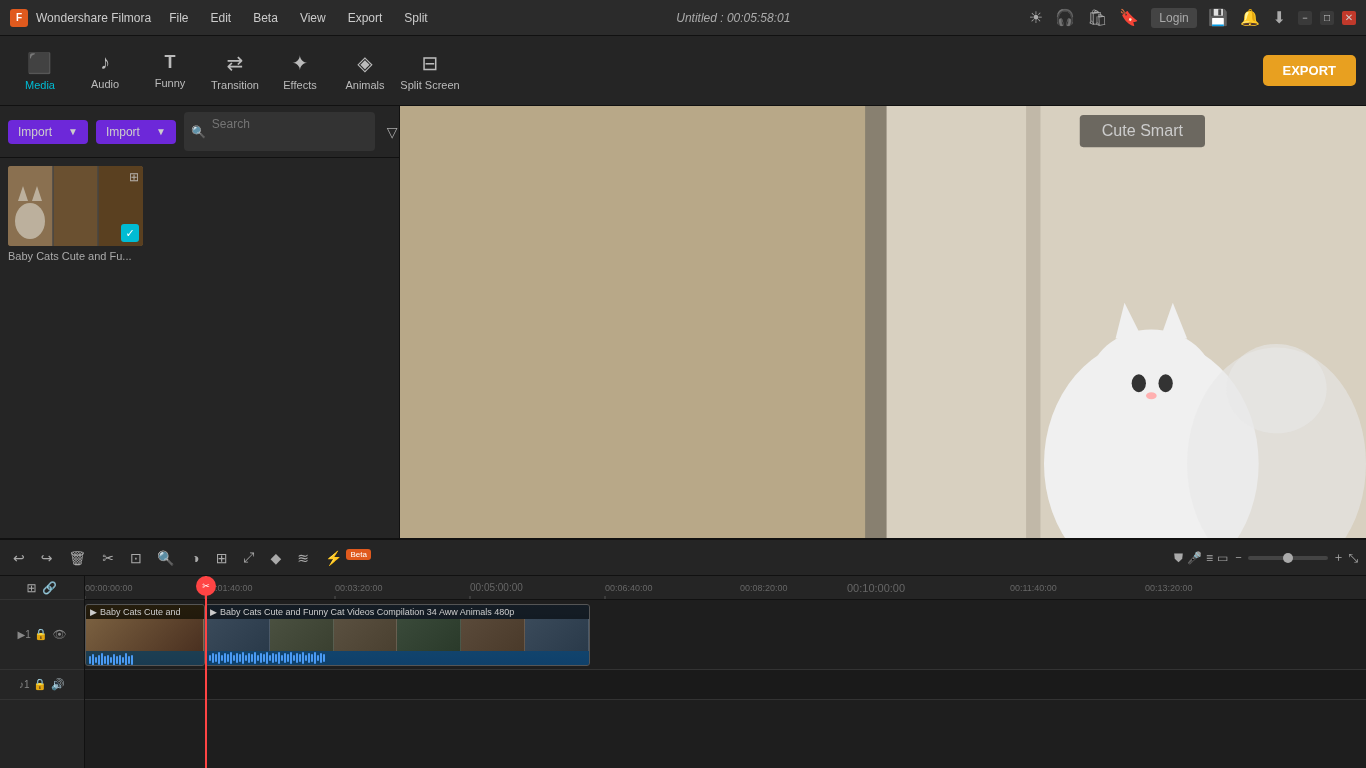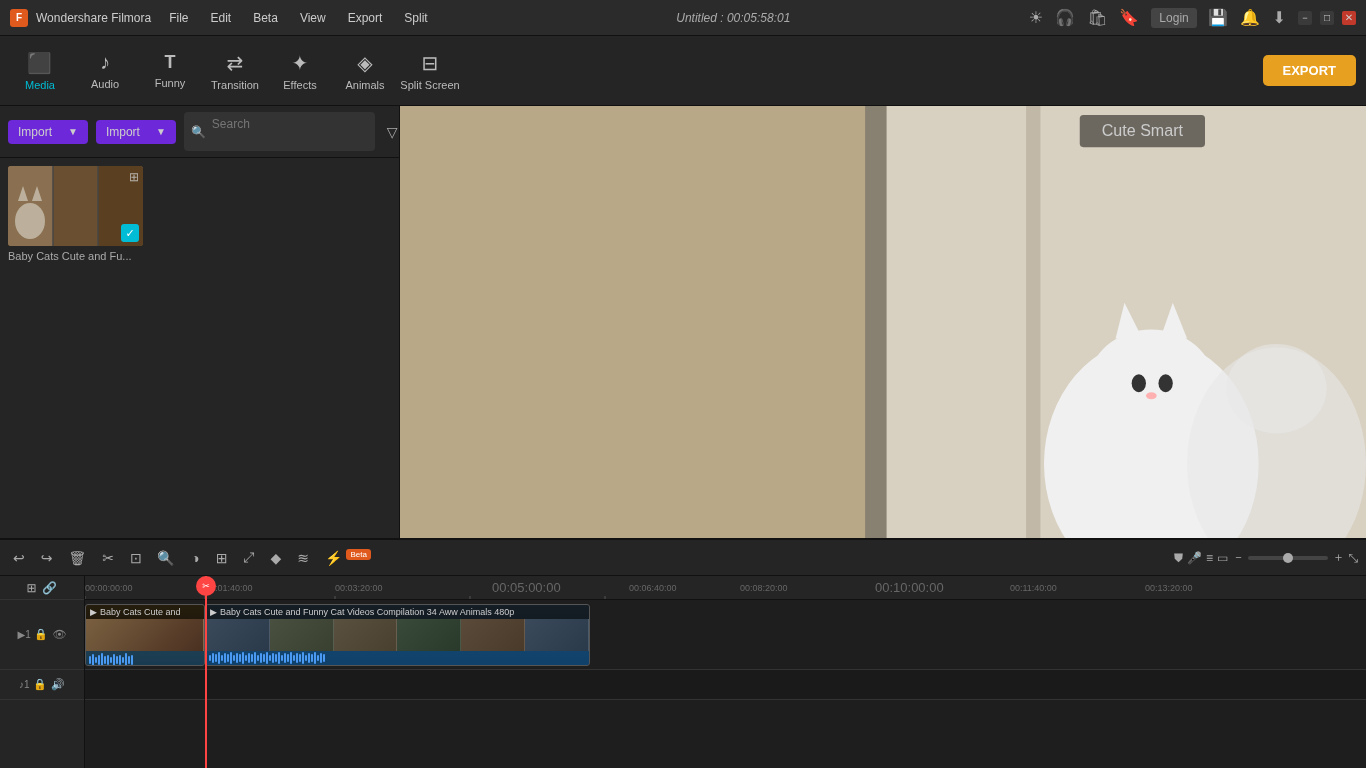--- a/index.html
+++ b/index.html
@@ -312,24 +312,24 @@
       </div>
     </div>
 
     <div style="flex:1;position:relative;overflow:hidden;">
 
       <div id="timeline-ruler" style="height:24px;background:#252525;border-bottom:1px solid #111;position:relative;overflow:hidden;">
         <div style="position:absolute;left:0;right:0;top:0;bottom:0;padding-left:0;display:flex;align-items:center;">
           <span style="color:#666;font-size:9px;position:absolute;left:0px;">00:00:00:00</span>
           <span style="color:#666;font-size:9px;position:absolute;left:120px;">00:01:40:00</span>
           <span style="color:#666;font-size:9px;position:absolute;left:250px;">00:03:20:00</span>
-          <span style="color:#666;font-size:13px;position:absolute;left:407px;">00:05:00:00</span>
-          <span style="color:#666;font-size:9px;position:absolute;left:544px;">00:06:40:00</span>
+          <span style="color:#666;font-size:10px;position:absolute;left:385px;">00:05:00:00</span>
+          <span style="color:#666;font-size:9px;position:absolute;left:520px;">00:06:40:00</span>
           <span style="color:#666;font-size:9px;position:absolute;left:655px;">00:08:20:00</span>
-          <span style="color:#666;font-size:13px;position:absolute;left:790px;">00:10:00:00</span>
+          <span style="color:#666;font-size:11px;position:absolute;left:762px;">00:10:00:00</span>
           <span style="color:#666;font-size:9px;position:absolute;left:925px;">00:11:40:00</span>
           <span style="color:#666;font-size:9px;position:absolute;left:1060px;">00:13:20:00</span>
         </div>
 
         <svg style="position:absolute;top:0;left:0;width:100%;height:100%;">
           <line x1="0" y1="20" x2="0" y2="24" stroke="#555" stroke-width="1"></line>
           <line x1="120" y1="20" x2="120" y2="24" stroke="#555" stroke-width="1"></line>
           <line x1="250" y1="20" x2="250" y2="24" stroke="#555" stroke-width="1"></line>
           <line x1="385" y1="20" x2="385" y2="24" stroke="#555" stroke-width="1"></line>
           <line x1="520" y1="20" x2="520" y2="24" stroke="#555" stroke-width="1"></line>

